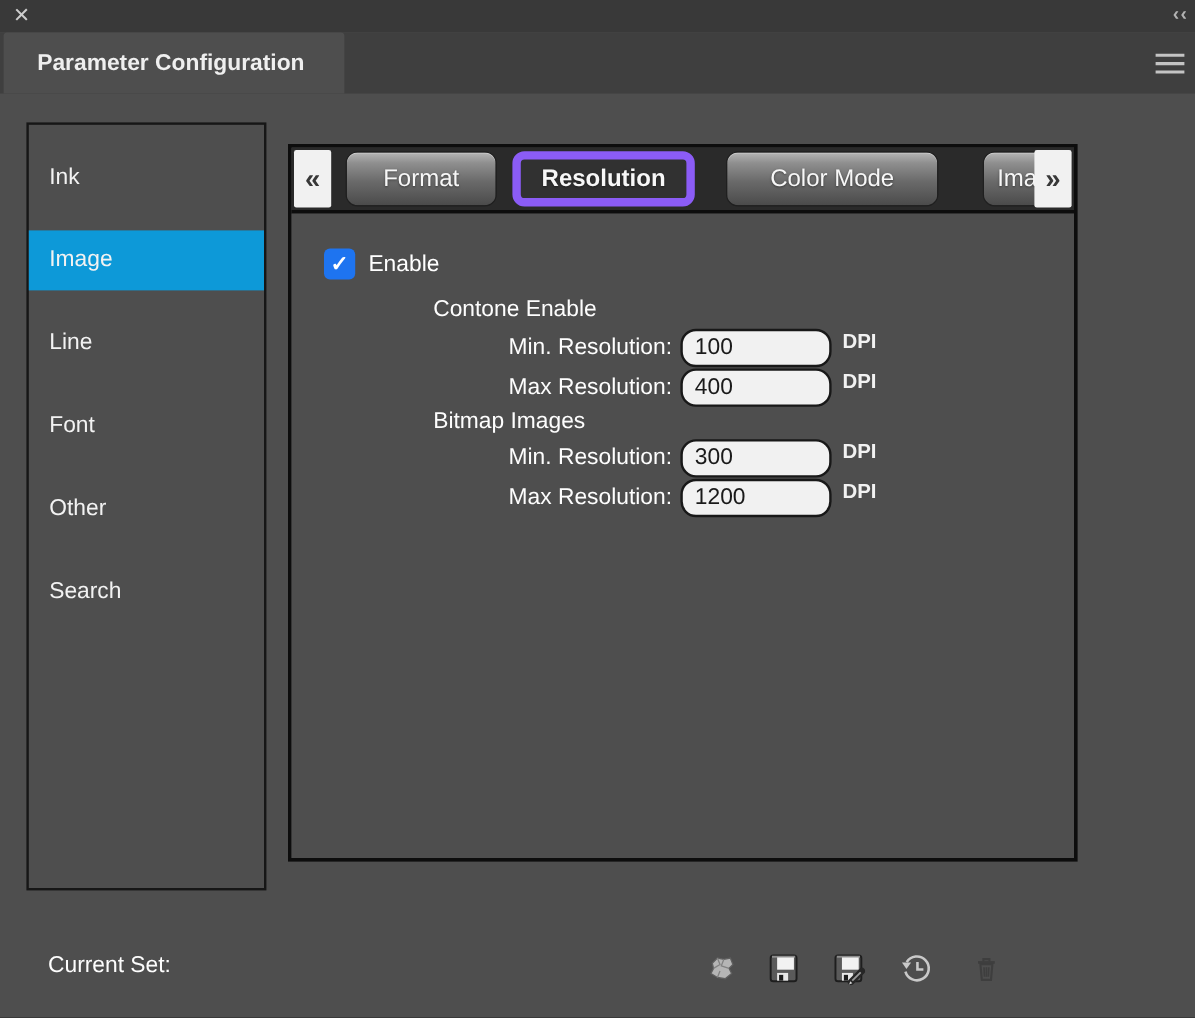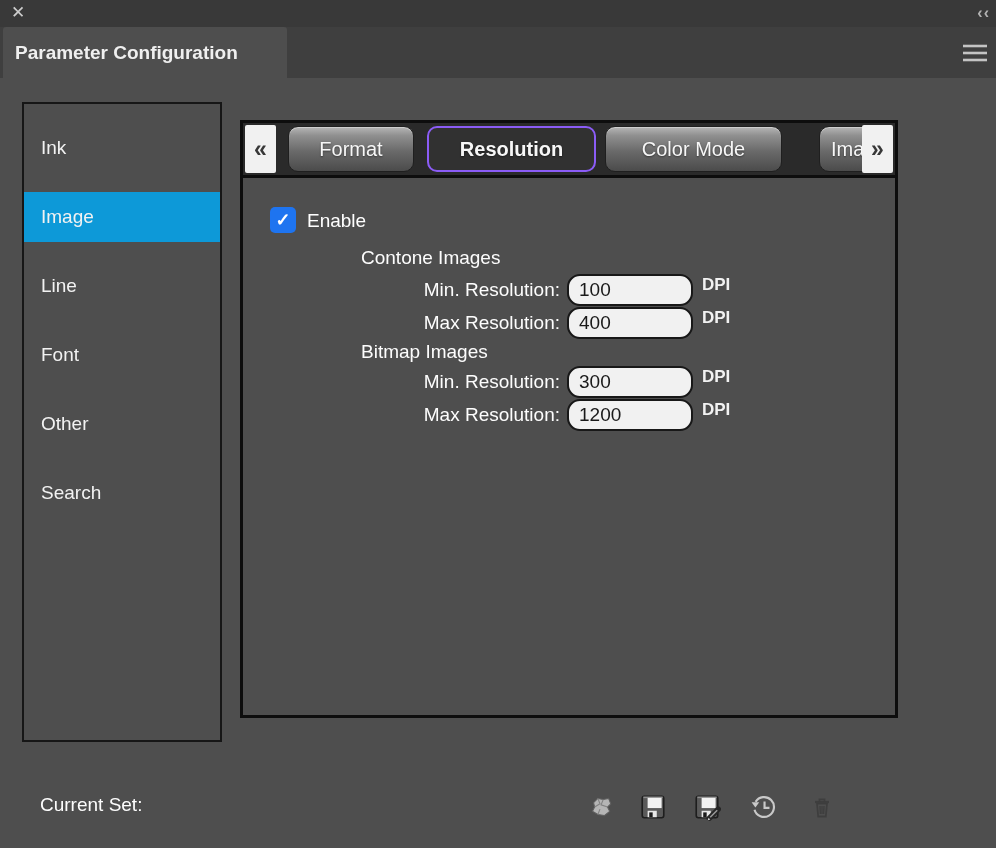--- a/index.html
+++ b/index.html
@@ -11,41 +11,41 @@
   .abs{position:absolute;}
 
   
   .topbar{left:0;top:0;width:996px;height:27px;background:#393939;}
   .close-btn{left:8px;top:3px;width:20px;height:20px;color:#cdcdcd;font-size:17px;line-height:20px;text-align:center;cursor:default;}
   .collapse-btn{right:6px;top:3px;color:#b3b3b3;font-size:16px;font-weight:bold;letter-spacing:1px;line-height:20px;}
 
   
   .headerrow{left:0;top:27px;width:996px;height:51px;background:#3f3f3f;}
   .title-tab{left:3px;top:0;width:284px;height:51px;background:#4e4e4e;border-radius:3px 3px 0 0;}
-  .title-tab span{display:block;padding-left:12px;line-height:51px;font-size:19px;font-weight:bold;color:#efefef;}
+  .title-tab span{display:block;padding-left:28px;line-height:51px;font-size:19px;font-weight:bold;color:#efefef;}
   .menu-btn{right:8px;top:16px;width:26px;height:20px;}
 
   
   .sidebar{left:22px;top:102px;width:200px;height:640px;border:2px solid #161616;box-sizing:border-box;}
   .side-item{height:50px;line-height:50px;padding-left:17px;font-size:19px;color:#f2f2f2;cursor:default;margin-top:19px;}
   .side-item.selected{background:#0d99d8;}
 
   
   .panel{left:240px;top:120px;width:658px;height:598px;border:3px solid #0d0d0d;box-sizing:border-box;background:#4e4e4e;}
   .tabstrip{position:relative;width:652px;height:52px;background:#2a2a2a;border-bottom:3px solid #0d0d0d;}
   .scrollbtn{position:absolute;top:2px;width:31px;height:48px;background:#f1f1f1;color:#383838;
     font-size:23px;font-weight:bold;display:flex;align-items:center;justify-content:center;border-radius:2px;}
   .scroll-left{left:2px;}
   .scroll-right{right:2px;z-index:3;}
   .tab{position:absolute;top:3px;height:46px;box-sizing:border-box;border:1px solid #1f1f1f;border-radius:10px;
     display:flex;align-items:center;justify-content:center;font-size:20px;color:#f7f7f7;
     background:linear-gradient(180deg,#b6b6b6 0%,#8f8f8f 20%,#6a6a6a 55%,#4b4b4b 100%);
     box-shadow:inset 0 1px 0 rgba(255,255,255,.35);text-shadow:0 1px 2px rgba(0,0,0,.45);}
   .tab-format{left:45px;width:126px;}
-  .tab-resolution{left:184px;width:169px;background:#313131;border:2px solid #8b5cf6;font-weight:bold;box-shadow:none;}
+  .tab-resolution{left:184px;width:152px;background:#313131;border:7px solid #8b5cf6;font-weight:bold;box-shadow:none;}
   .tab-colormode{left:362px;width:177px;}
   .tab-ima{left:576px;width:74px;justify-content:flex-start;padding-left:11px;overflow:hidden;}
 
   .panelbody{position:relative;width:652px;height:537px;background:#4e4e4e;}
   .checkbox{left:27px;top:29px;width:26px;height:26px;border-radius:5px;background:#1e74f0;
     display:flex;align-items:center;justify-content:center;color:#fff;font-size:18px;font-weight:bold;}
   .enable-label{left:64px;top:29px;line-height:27px;font-size:19px;color:#fff;}
   .sec-heading{left:118px;font-size:19px;color:#fdfdfd;}
   .sec-heading.h1{top:69px;}
   .sec-heading.h2{top:163px;}
@@ -111,21 +111,21 @@
       <div class="scrollbtn scroll-right">»</div>
     </div>
 
     <div class="panelbody">
 
       <div class="abs checkbox">
         <span>✓</span>
       </div>
       <div class="abs enable-label">Enable</div>
 
-      <div class="abs sec-heading h1">Contone Images</div>
+      <div class="abs sec-heading h1">Contone Enable</div>
 
       <div class="abs field-row row1">
         <div class="f-label">Min. Resolution:</div>
         <input class="f-input" type="text" value="100" style="">
         <div class="f-unit">DPI</div>
       </div>
 
       <div class="abs field-row row2">
         <div class="f-label">Max Resolution:</div>
         <input class="f-input" type="text" value="400" style="">

